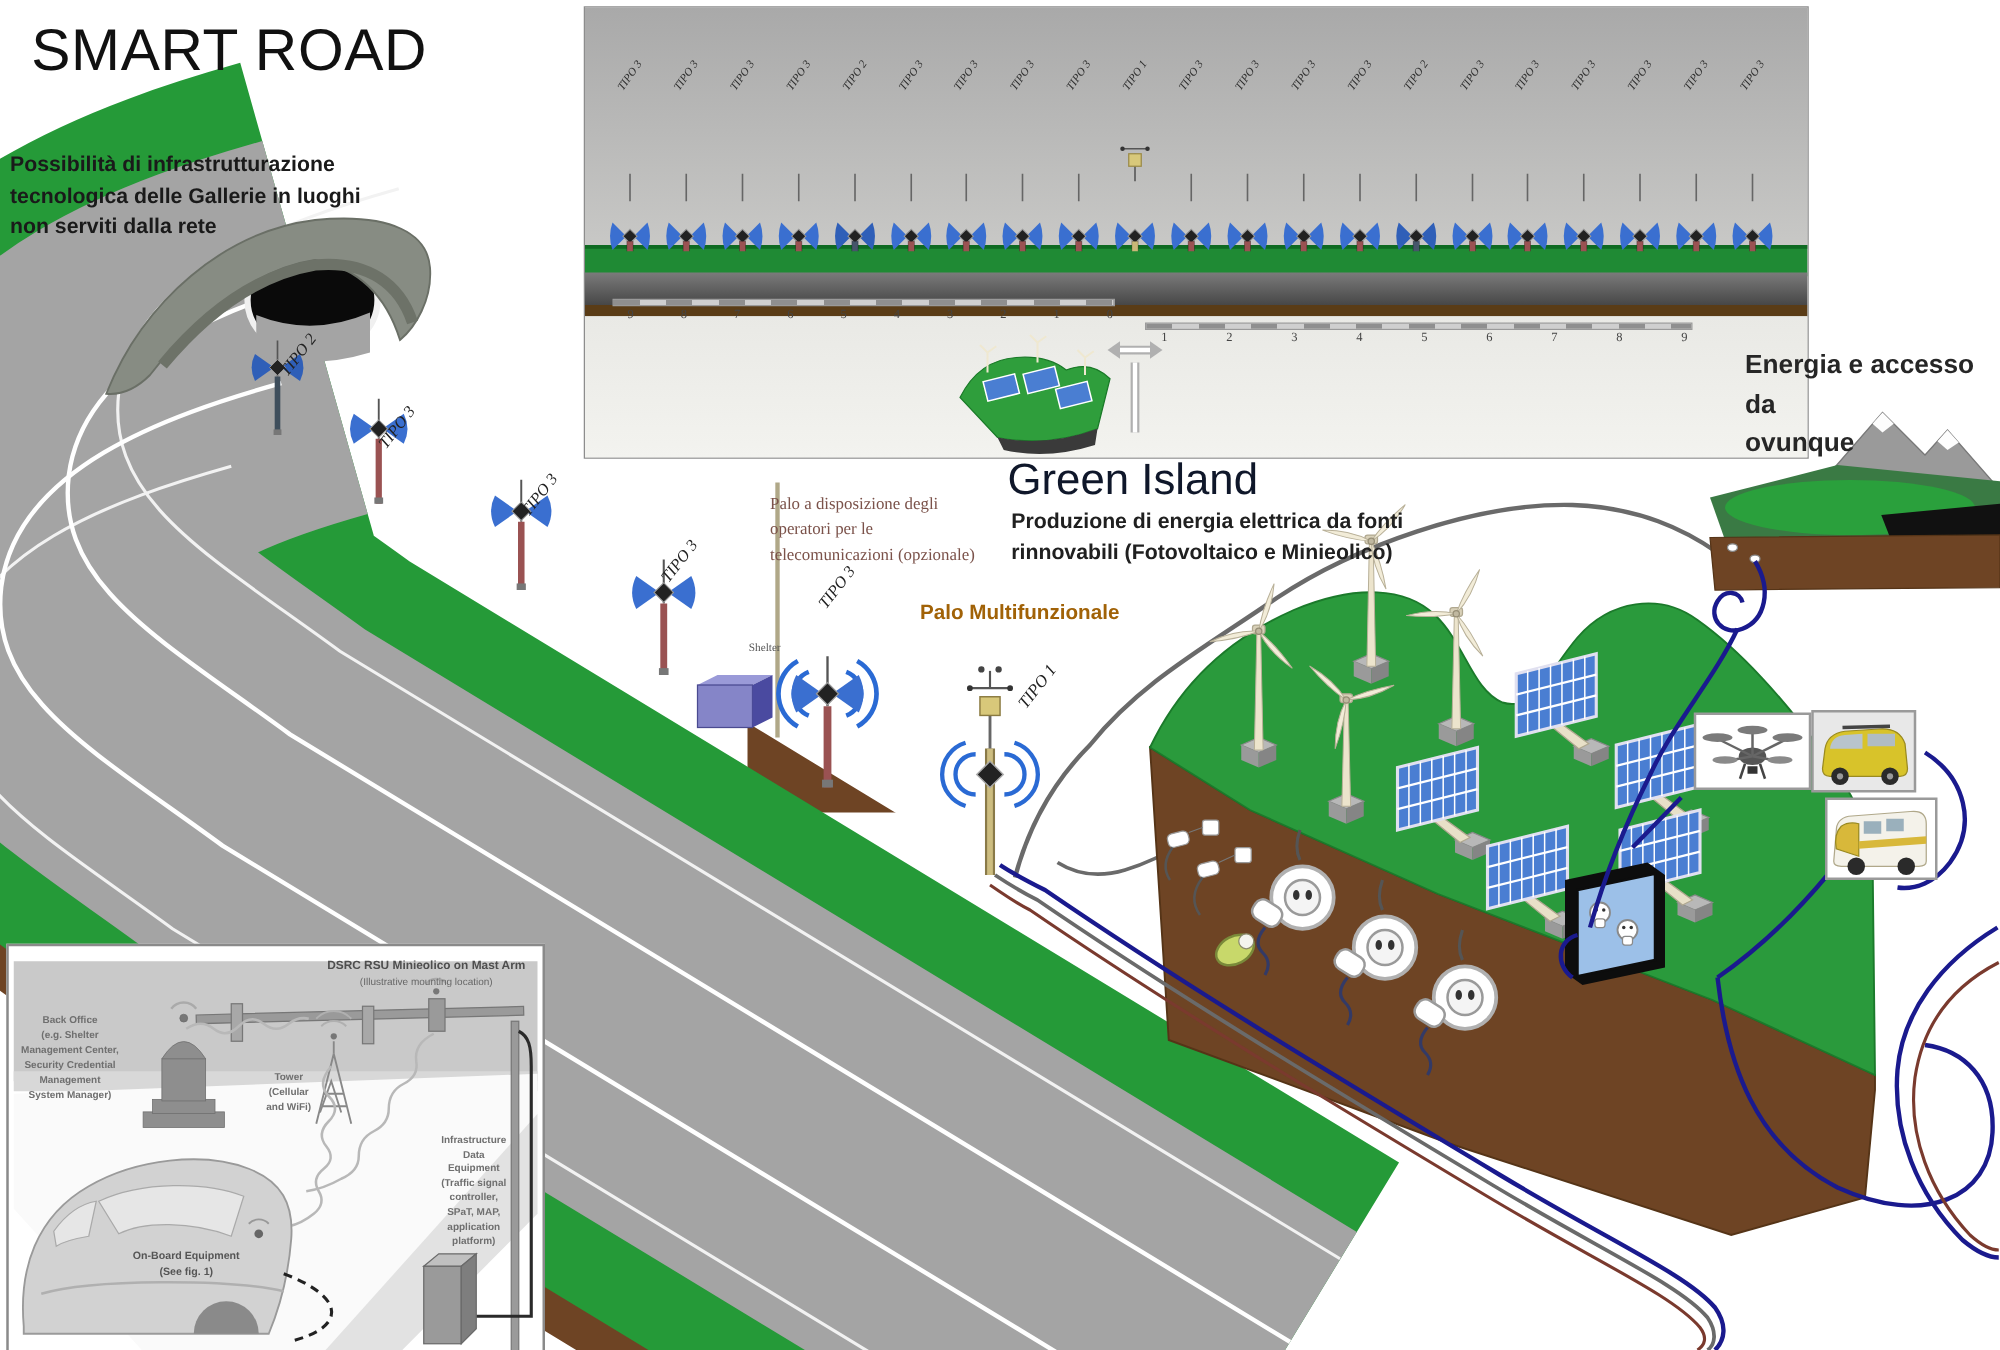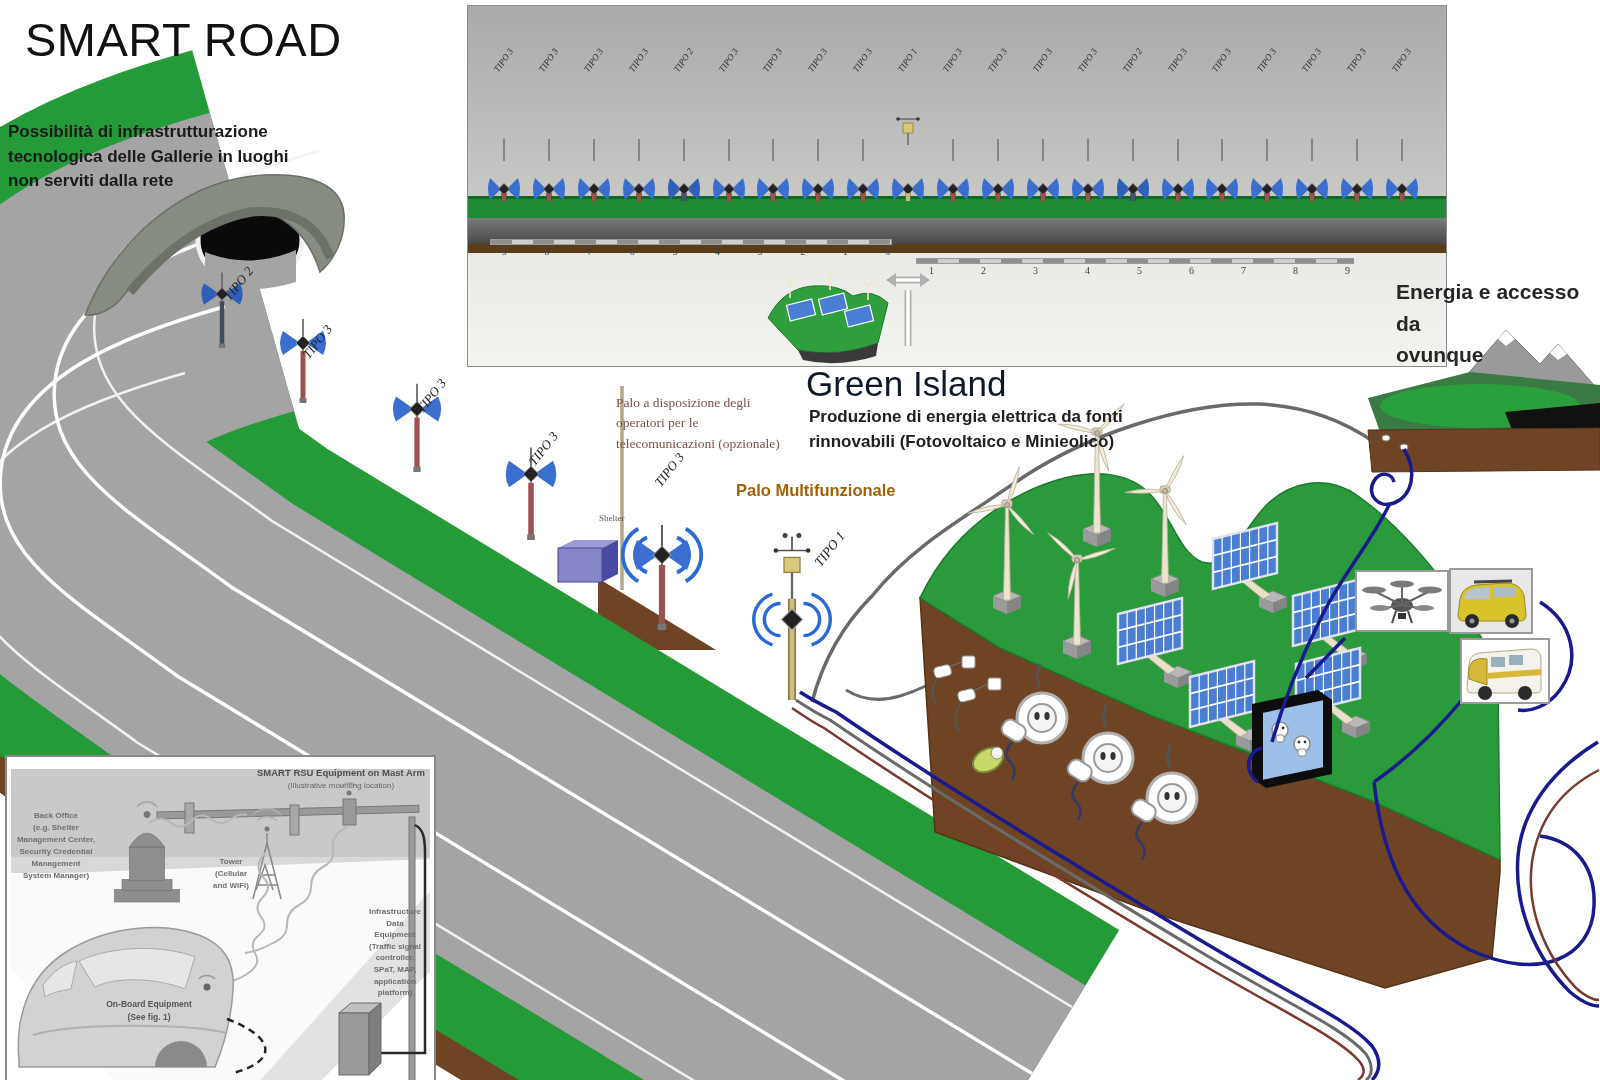--- a/index.html
+++ b/index.html
@@ -32,21 +32,21 @@
   #lbl-palo{left:736px;top:481px;font-size:16.5px;font-weight:bold;color:#a16207;}
   #lbl-energia{left:1396px;top:276px;font-size:21px;font-weight:bold;line-height:1.5;color:#262626;}
   #lbl-shelter{left:560px;top:513px;font:9px "Liberation Serif",serif;color:#555;margin-left:39px;}
   
   #inset-bottom{left:5px;top:755px;width:427px;height:325px;background:#fff;border:2px solid #8a8a8a;overflow:hidden;}
   .ib-text{position:absolute;font-size:8px;font-weight:bold;color:#6f6f6f;text-align:center;line-height:1.5;}
   #ib-title{left:252px;top:766px;width:178px;font-size:9.5px;color:#4e4e4e;}
   #ib-sub{left:252px;top:780px;width:178px;font-size:8px;font-weight:normal;color:#666;}
   #ib-backoffice{left:10px;top:810px;width:92px;}
   #ib-tower{left:206px;top:856px;width:50px;}
-  #ib-infra{left:348px;top:906px;width:94px;line-height:1.45;}
+  #ib-infra{left:332px;top:906px;width:94px;line-height:1.45;}
   #ib-obe{left:86px;top:998px;width:126px;font-size:8.5px;color:#555;}
 </style>
 </head>
 <body>
 
 <svg class="abs" style="left:0;top:0" width="1600" height="1080" viewBox="0 0 1600 1080">
   <defs>
     <clipPath id="brownclip">
       <polygon points="0,400 245,400 540,1080 0,1080"></polygon>
       <rect x="598" y="555" width="130" height="95"></rect>
@@ -740,21 +740,21 @@
     </g>
     <path d="M220,262 C268,280 272,304 226,316" fill="none" stroke="#222" stroke-width="2.5" stroke-dasharray="7,5"></path>
 
     <g transform="translate(330,246)">
       <polygon points="2,10 14,0 44,0 32,10" fill="#c0c0c0" stroke="#6a6a6a"></polygon>
       <rect x="2" y="10" width="30" height="62" fill="#9a9a9a" stroke="#6a6a6a"></rect>
       <polygon points="32,10 44,0 44,60 32,72" fill="#7e7e7e" stroke="#6a6a6a"></polygon>
     </g>
   </svg>
 </div>
-<div class="abs ib-text" id="ib-title">SMART RSU Equipment on Mast Arm</div>
+<div class="abs ib-text" id="ib-title">DSRC RSU Minieolico on Mast Arm</div>
 <div class="abs ib-text" id="ib-sub">(Illustrative mounting location)</div>
 <div class="abs ib-text" id="ib-backoffice">
     <div>Back Office</div>
     <div>(e.g. Shelter</div>
     <div>Management Center,</div>
     <div>Security Credential</div>
     <div>Management</div>
     <div>System Manager)</div>
   </div>
 <div class="abs ib-text" id="ib-tower">

